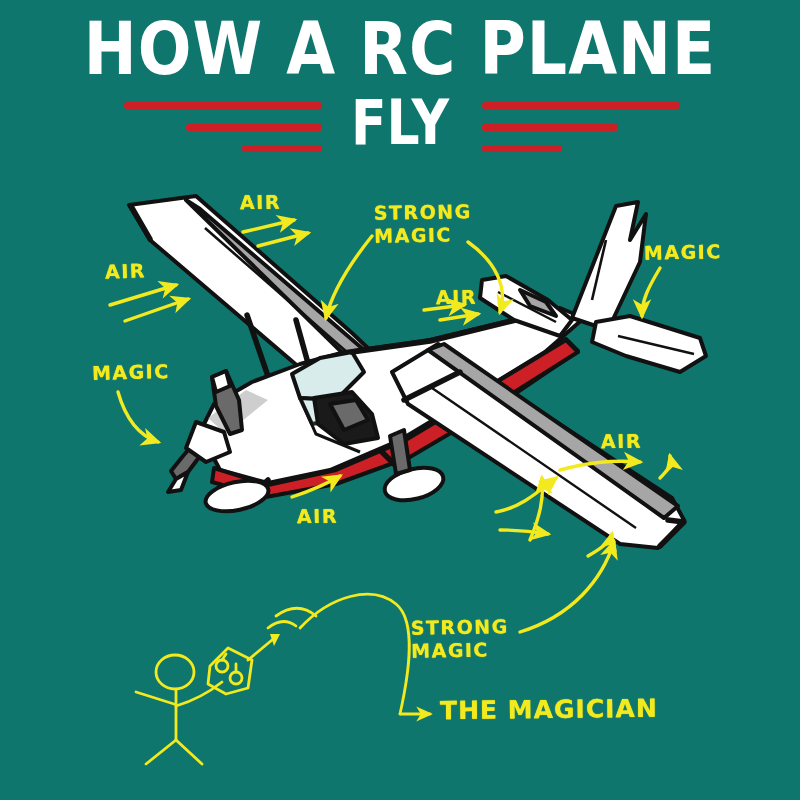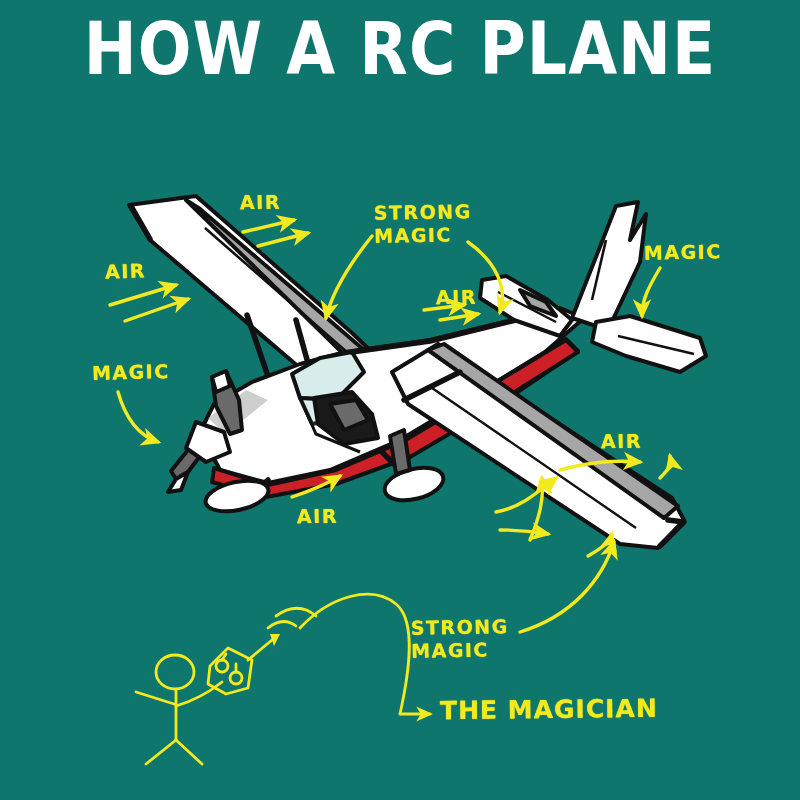--- a/index.html
+++ b/index.html
@@ -108,20 +108,29 @@
   .a-magician      { left: 440px; top: 699px; font-size: 25px; letter-spacing: 1px; transform: rotate(-0.6deg); }
 </style>
 </head>
 <body>
 
 <div id="poster">
 
   <div id="title-block">
     <div id="headline">HOW A RC PLANE</div>
 
+    <div id="subline-row">
+      <div class="rule rule-l1"></div>
+      <div class="rule rule-l2"></div>
+      <div class="rule rule-l3"></div>
+      <div class="rule rule-r1"></div>
+      <div class="rule rule-r2"></div>
+      <div class="rule rule-r3"></div>
+      <div id="subline">FLY</div>
+    </div>
   </div>
 
   <svg id="art" viewBox="0 0 800 800">
     <defs>
       <style>
         .ink   { stroke:#111111; stroke-width:4; stroke-linejoin:round; stroke-linecap:round; }
         .inkth { stroke:#111111; stroke-width:5.5; stroke-linejoin:round; stroke-linecap:round; fill:none; }
         .wht   { fill:#ffffff; }
         .gry   { fill:#a6a6a6; }
         .dgry  { fill:#6a6a6a; }

